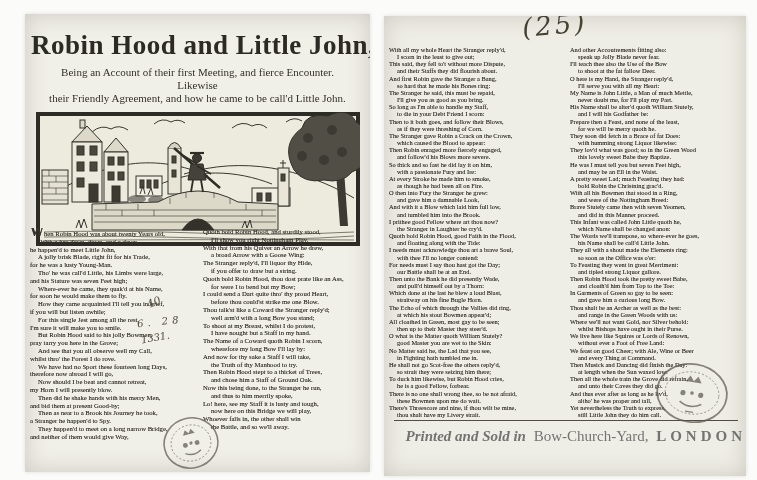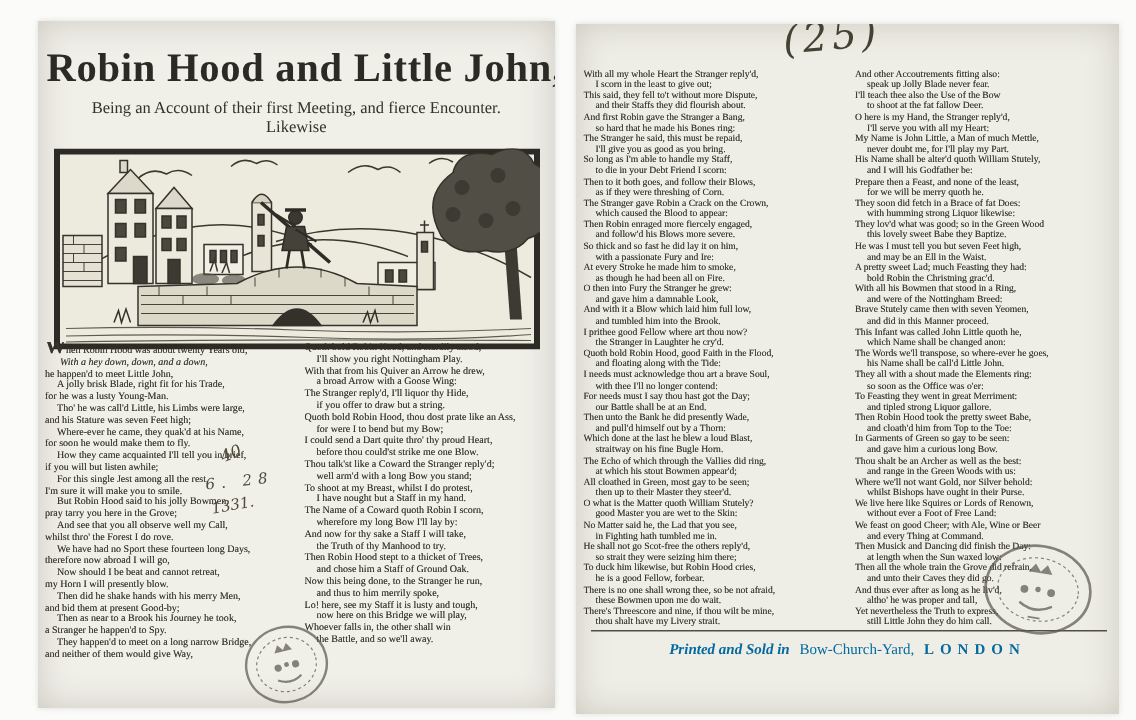--- a/index.html
+++ b/index.html
@@ -52,36 +52,37 @@
 
   .stamp { position:absolute; opacity:0.72; }
   .stamp-left  { left:136px; top:400px; width:60px; height:58px; transform:rotate(-14deg); }
   .stamp-right { left:270px; top:344px; width:76px; height:66px; transform:rotate(9deg); }
 
   .imprint-rule {
     position:absolute; left:10px; right:8px; top:404px;
     border-top:1.2px solid #504d43;
   }
   .imprint {
-    position:absolute; left:0; right:0; top:412px; text-align:center;
-    font-size:10px; color:#0369a1; white-space:nowrap;
+    position:absolute; left:0; right:0; top:412px; text-align:right;
+    font-size:15px; color:#737373; white-space:nowrap;
   }
   .imprint .ital { font-style:italic; font-weight:bold; margin-right:4px; }
   .imprint .place { margin-right:4px; }
   .imprint .city { letter-spacing:4px; font-weight:bold; }
 </style>
 </head>
 <body>
 
 <div class="page page-left">
 
   <h1 class="main-title">Robin Hood and Little John,</h1>
 
   <div class="subtitle">
     <div>Being an Account of their first Meeting, and fierce Encounter.  Likewise</div>
+    <div>their Friendly Agreement, and how he came to be call'd Little John.</div>
   </div>
 
   <div class="woodcut-wrap">
     <svg width="324" height="134" viewBox="0 0 324 134">
       <rect x="2" y="2" width="320" height="130" fill="#edebde" stroke="#2d2b25" stroke-width="4"></rect>
       <g stroke="#3a382f" fill="none" stroke-width="1">
 
         <path d="M56 20 q9 -8 19 -3 q8 -5 17 1"></path>
         <path d="M118 12 q8 -7 17 -2 q7 -4 14 1"></path>
         <path d="M196 16 q10 -8 20 -2 q8 -4 15 2"></path>

